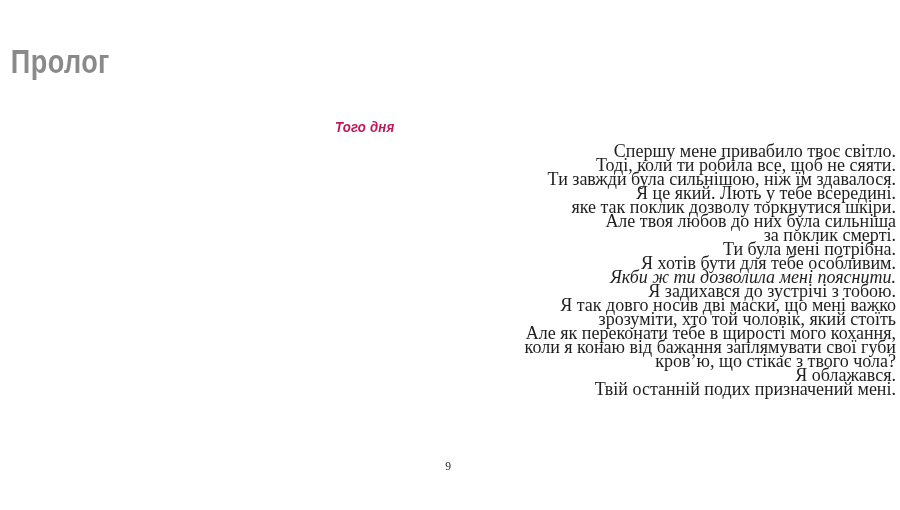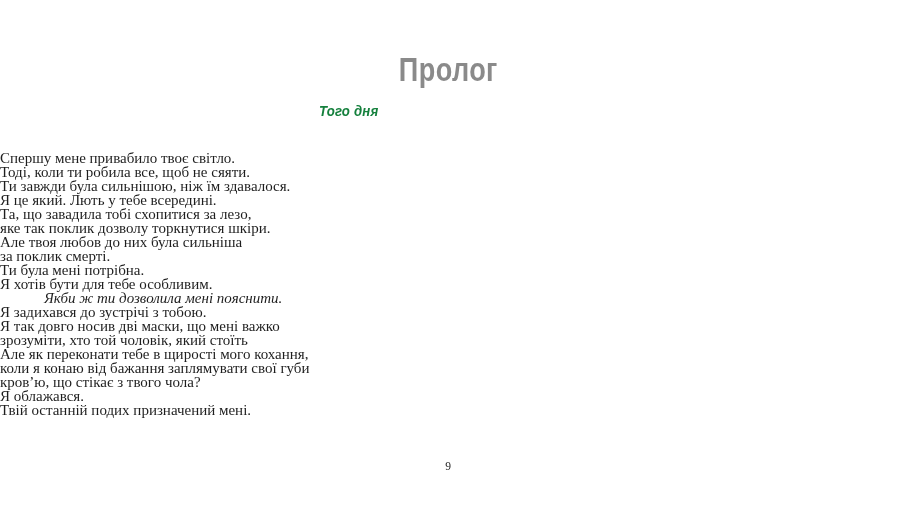--- a/index.html
+++ b/index.html
@@ -18,62 +18,62 @@
   
   .content {
     position: absolute;
     left: 0;
     top: 0;
     width: 896px;
     height: 510px;
   }
   .chapter-title {
     position: absolute;
-    top: 52px;
+    top: 44px;
     left: 0;
     width: 100%;
     margin: 0;
-    text-align: center;
+    text-align: left;
     font-family: "Liberation Sans", sans-serif;
     font-weight: bold;
     font-size: 33px;
     line-height: 36px;
     color: var(--title-gray, #8a8a8a);
   }
   .condensed {
     display: inline-block;
     transform: scaleX(0.82);
     transform-origin: center;
     letter-spacing: 0.5px;
   }
   .subtitle {
     position: absolute;
     top: 101px;
     left: 318px;
-    margin: 1px;
+    margin: 17px;
     font-family: "Liberation Sans", sans-serif;
     font-weight: bold;
     font-style: italic;
     font-size: 15px;
     line-height: 17px;
-    color: #15803d;
+    color: #be185d;
   }
   .condensed-left {
     display: inline-block;
     transform: scaleX(0.88);
     transform-origin: left center;
     letter-spacing: 0.2px;
   }
   .poem {
     position: absolute;
-    top: 151px;
+    top: 144px;
     left: 0;
     width: 100%;
-    text-align: left;
-    font-size: 15px;
+    text-align: right;
+    font-size: 18px;
     line-height: 14px;
     color: var(--body-text, #1e1e1e);
   }
   .poem-line {
     white-space: nowrap;
   }
   .poem-line.italic {
     font-style: italic;
     padding-left: 44px;
   }
@@ -96,21 +96,20 @@
 
     <h1 class="chapter-title"><span class="condensed">Пролог</span></h1>
 
     <div class="subtitle"><span class="condensed-left">Того дня</span></div>
 
     <div class="poem" id="poem">
         <div class="poem-line">Спершу мене привабило твоє світло.</div>
         <div class="poem-line">Тоді, коли ти робила все, щоб не сяяти.</div>
         <div class="poem-line">Ти завжди була сильнішою, ніж їм здавалося.</div>
         <div class="poem-line">Я це який. Лють у тебе всередині.</div>
-        <div class="poem-line">Та, що завадила тобі схопитися за лезо,</div>
         <div class="poem-line">яке так поклик дозволу торкнутися шкіри.</div>
         <div class="poem-line">Але твоя любов до них була сильніша</div>
         <div class="poem-line">за поклик смерті.</div>
         <div class="poem-line">Ти була мені потрібна.</div>
         <div class="poem-line">Я хотів бути для тебе особливим.</div>
         <div class="poem-line italic">Якби ж ти дозволила мені пояснити.</div>
         <div class="poem-line">Я задихався до зустрічі з тобою.</div>
         <div class="poem-line">Я так довго носив дві маски, що мені важко</div>
         <div class="poem-line">зрозуміти, хто той чоловік, який стоїть</div>
         <div class="poem-line">Але як переконати тебе в щирості мого кохання,</div>

